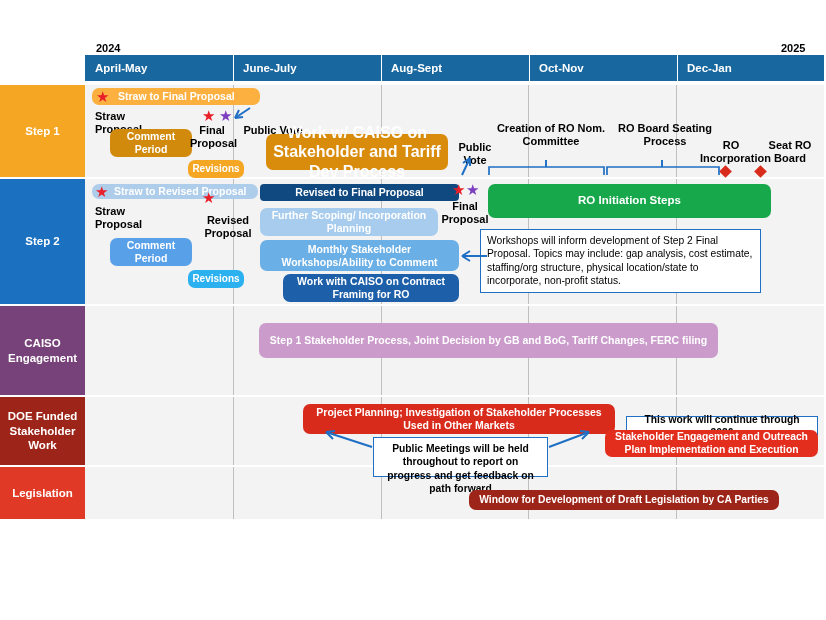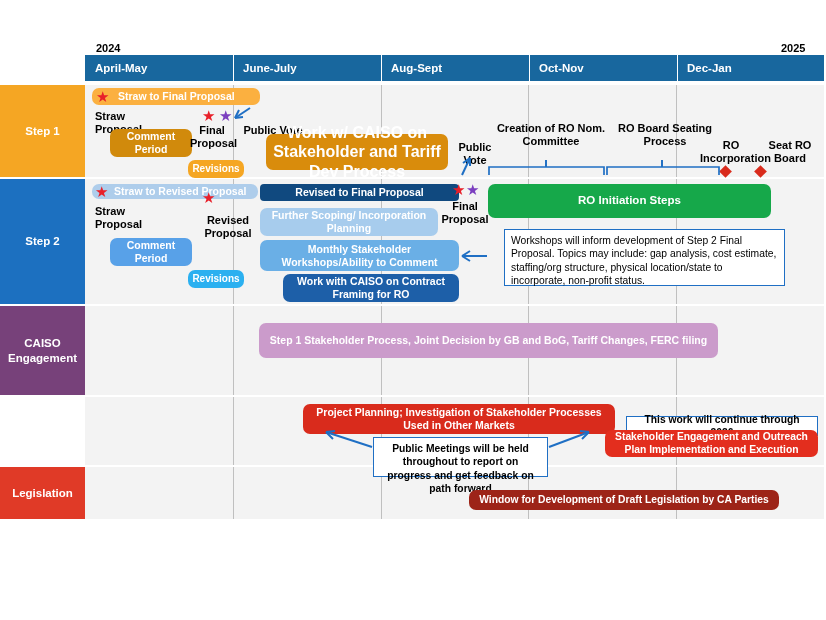--- a/index.html
+++ b/index.html
@@ -97,20 +97,21 @@
   <div class="gline" style="left:676px;top:397px;height:68px;"></div>
 
   <div class="gline" style="left:233px;top:467px;height:52px;"></div>
   <div class="gline" style="left:381px;top:467px;height:52px;"></div>
   <div class="gline" style="left:528px;top:467px;height:52px;"></div>
   <div class="gline" style="left:676px;top:467px;height:52px;"></div>
 
   <div class="rowlabel" style="top:85px;height:92px;background:#F5A623;">Step 1</div>
   <div class="rowlabel" style="top:179px;height:125px;background:#1C70C0;">Step 2</div>
   <div class="rowlabel" style="top:306px;height:89px;background:#77417A;">CAISO Engagement</div>
+  <div class="rowlabel" style="top:397px;height:68px;background:#9D2418;">DOE Funded Stakeholder Work</div>
   <div class="rowlabel" style="top:467px;height:52px;background:#E03A27;">Legislation</div>
 
   <div class="bar" style="left:92px;top:88px;width:168px;height:17px;background:#FBB040;justify-content:flex-start;padding-left:26px;font-size:10.5px;">Straw to Final Proposal</div>
   <div class="star" style="left:96px;top:89px;color:#E8202A;">★</div>
 
   <div class="tlabel left" style="left:95px;top:110px;width:80px;">Straw Proposal</div>
 
   <div class="bar" style="left:110px;top:129px;width:82px;height:28px;background:#D18A0C;">Comment Period</div>
 
   <div class="bar" style="left:188px;top:160px;width:56px;height:18px;background:#F5A623;font-size:10px;">Revisions</div>
@@ -152,21 +153,21 @@
   <div class="tlabel" style="left:438px;top:200px;width:54px;">Final Proposal</div>
 
   <div class="bar" style="left:260px;top:208px;width:178px;height:28px;background:#A7CCED;font-size:10.5px;">Further Scoping/ Incorporation Planning</div>
 
   <div class="bar" style="left:260px;top:240px;width:199px;height:31px;background:#6AAFE6;font-size:10.5px;">Monthly Stakeholder Workshops/Ability to Comment</div>
 
   <div class="bar" style="left:283px;top:274px;width:176px;height:28px;background:#1D5FA8;font-size:10.5px;">Work with CAISO on Contract Framing for RO</div>
 
   <div class="bar" style="left:488px;top:184px;width:283px;height:34px;background:#16A84A;font-size:11.5px;">RO Initiation Steps</div>
 
-  <div class="callout" style="left:504px;top:229px;width:281px;height:57px;">Workshops will inform development of Step 2 Final Proposal. Topics may include: gap analysis, cost estimate, staffing/org structure, physical location/state to incorporate, non-profit status.</div>
+  <div class="callout" style="left:480px;top:229px;width:281px;height:64px;">Workshops will inform development of Step 2 Final Proposal. Topics may include: gap analysis, cost estimate, staffing/org structure, physical location/state to incorporate, non-profit status.</div>
 
   <div class="bar" style="left:259px;top:323px;width:459px;height:35px;background:#CB9BCB;font-size:10.5px;">Step 1 Stakeholder Process, Joint Decision by GB and BoG, Tariff Changes, FERC filing</div>
 
   <div class="bar" style="left:303px;top:404px;width:312px;height:30px;background:#D92B1C;font-size:10.5px;">Project Planning; Investigation of Stakeholder Processes Used in Other Markets</div>
 
   <div class="callout ctr" style="left:626px;top:416px;width:192px;height:20px;display:flex;align-items:center;justify-content:center;font-size:10.3px;">This work will continue through 2026</div>
 
   <div class="bar" style="left:605px;top:430px;width:213px;height:27px;background:#E32E1E;font-size:10.3px;">Stakeholder Engagement and Outreach Plan Implementation and Execution</div>
 
   <div class="callout ctr" style="left:373px;top:437px;width:175px;height:40px;font-size:10.3px;">Public Meetings will be held throughout to report on progress and get feedback on path forward</div>

